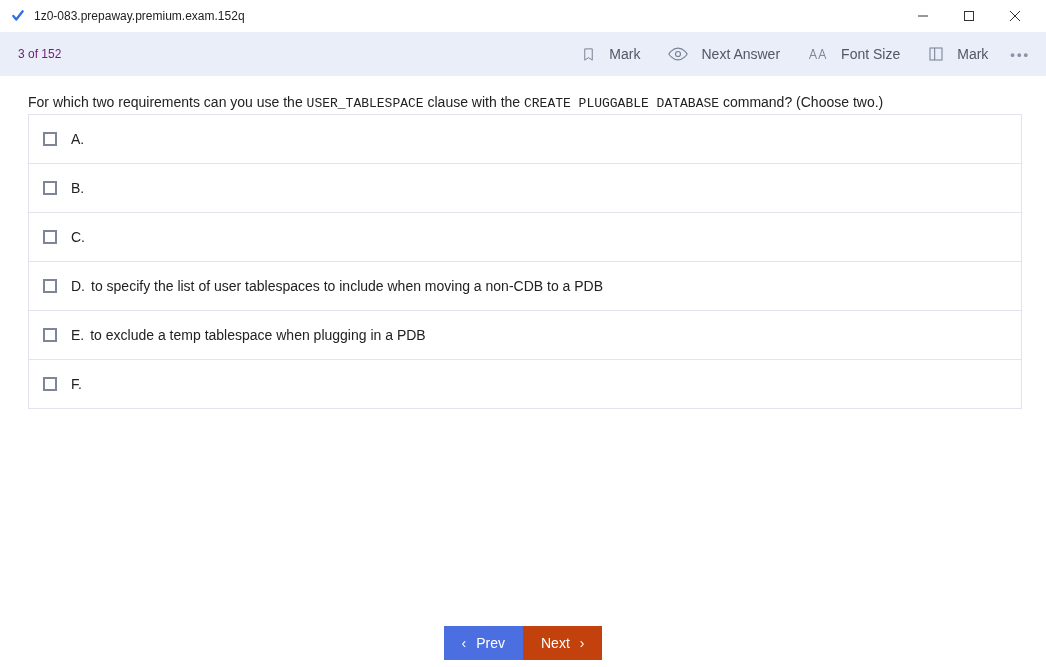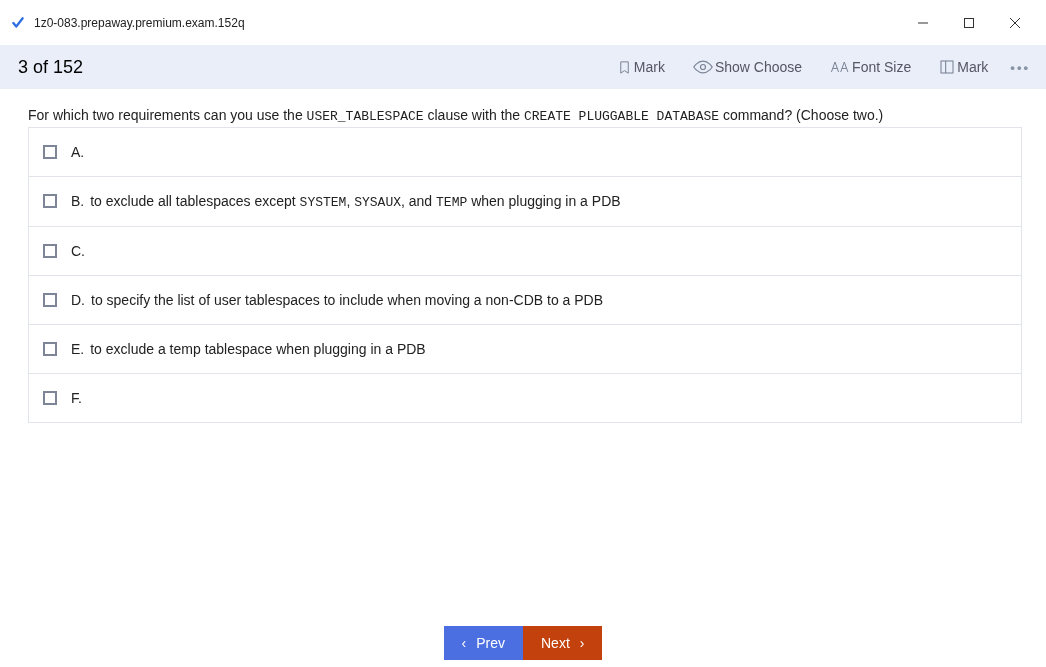--- a/index.html
+++ b/index.html
@@ -11,21 +11,21 @@
     color: #222;
     display: flex;
     flex-direction: column;
     width: 1046px;
     height: 667px;
     overflow: hidden;
   }
 
   
   .titlebar {
-    height: 45px;
+    height: 32px;
     display: flex;
     align-items: center;
     padding: 0 8px 0 10px;
     background: #fff;
     font-size: 12px;
     color: #222;
   }
   .titlebar .app-icon {
     width: 16px; height: 16px; margin-right: 8px;
     display: inline-flex; align-items: center; justify-content: center;
@@ -42,27 +42,27 @@
   
   .toolbar {
     height: 44px;
     background: #e9eef8;
     display: flex;
     align-items: center;
     padding: 0 16px 0 18px;
     color: #6b7280;
   }
   .toolbar .counter {
-    font-size: 18px;
-    color: #000000;
+    font-size: 12px;
+    color: #701a75;
     font-weight: 400;
     flex: 1;
   }
   .toolbar .tool {
-    display: flex; align-items: center; gap: 2px;
+    display: flex; align-items: center; gap: 13px;
     margin-left: 28px;
     color: #556;
     font-size: 14px;
     cursor: pointer;
   }
   .toolbar .tool .ico { display:inline-flex; align-items:center; }
   .toolbar .more { margin-left: 22px; color:#8a94a6; letter-spacing:2px; font-weight:bold; cursor:pointer; }
 
   
   .content {
@@ -167,21 +167,21 @@
     <span>Mark</span>
   </div>
 
   <div class="tool">
     <span class="ico">
       <svg width="20" height="14" viewBox="0 0 24 16" fill="none" stroke="#7a8396" stroke-width="1.4">
           <path d="M1 8s4-7 11-7 11 7 11 7-4 7-11 7S1 8 1 8z"></path>
           <circle cx="12" cy="8" r="3"></circle>
         </svg>
     </span>
-    <span>Show Choose</span>
+    <span>Next Answer</span>
   </div>
 
   <div class="tool">
     <span class="ico">
       <svg width="20" height="14" viewBox="0 0 28 18" fill="none" stroke="#7a8396" stroke-width="1.4">
         <path d="M2 16 L7 2 L12 16 M3.8 11 H10.2"></path>
         <path d="M15 16 L20 2 L25 16 M16.8 11 H23.2"></path>
       </svg>
     </span>
     <span>Font Size</span>
@@ -208,23 +208,20 @@
   <div class="options">
 
     <div class="option">
       <span class="chk"></span>
       <span class="letter">A.</span>
     </div>
 
     <div class="option">
       <span class="chk"></span>
       <span class="letter">B.</span>
-      <span class="text">
-        <span>to exclude all tablespaces except </span><code>SYSTEM</code><span>, </span><code>SYSAUX</code><span>, and </span><code>TEMP</code><span> when plugging in a PDB</span>
-      </span>
     </div>
 
     <div class="option">
       <span class="chk"></span>
       <span class="letter">C.</span>
     </div>
 
     <div class="option">
       <span class="chk"></span>
       <span class="letter">D.</span>

